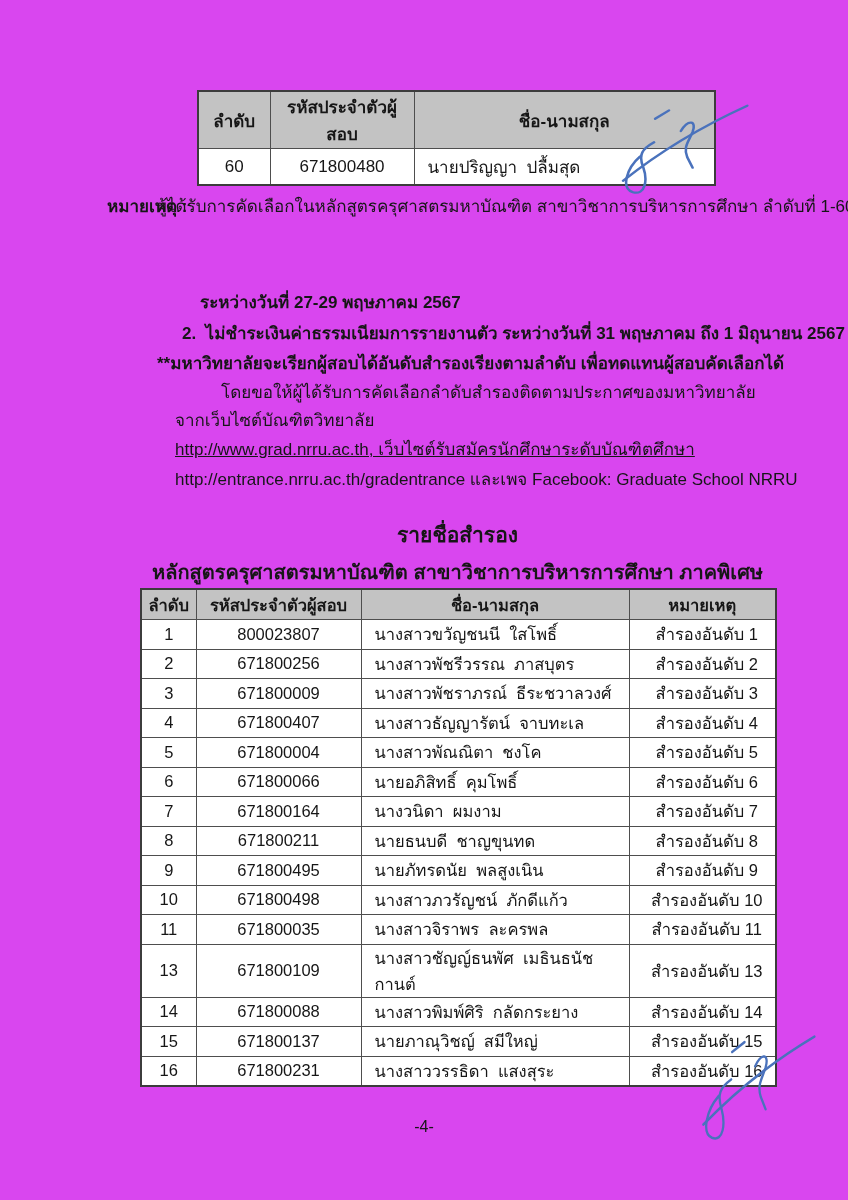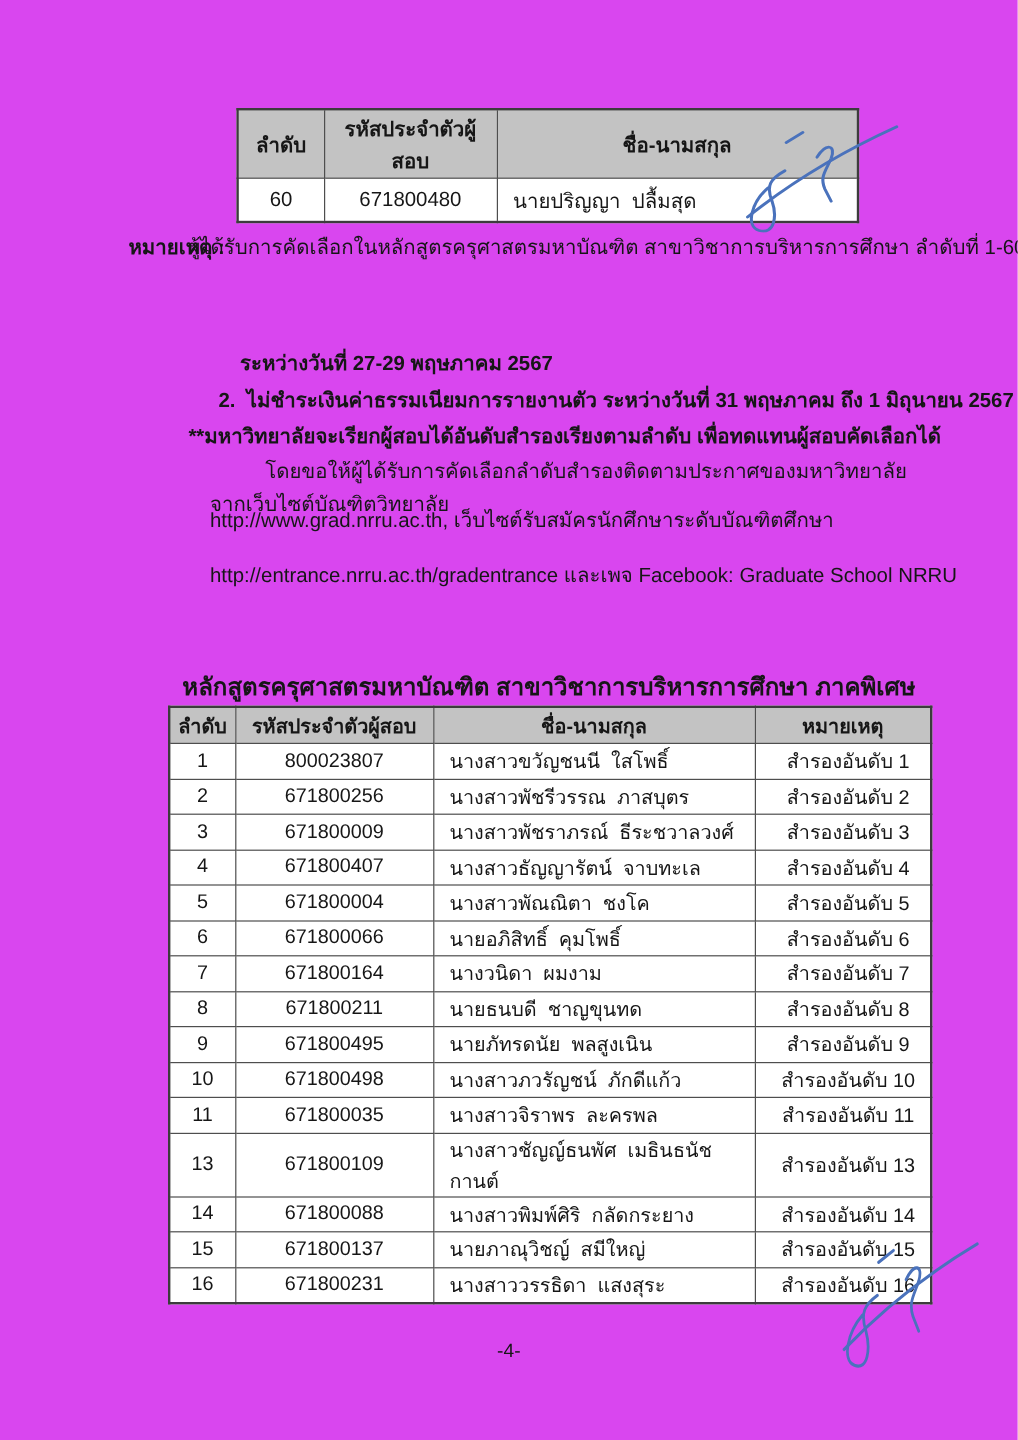--- a/index.html
+++ b/index.html
@@ -28,21 +28,21 @@
   .bold{font-weight:bold;}
   .notes-label{left:107px;top:195px;font-weight:bold;}
   .n-l1{left:157px;top:195px;}
   .n-l2{left:157px;top:227px;}
   .n-i1{left:182px;top:259px;}
   .n-i1b{left:200px;top:291px;}
   .n-i2{left:182px;top:322px;}
   .n-star{left:157px;top:352px;}
   .n-f1{left:189px;top:381px;margin-left:32px;}
   .n-f2{left:175px;top:409px;text-align:right;}
-  .n-u1{left:175px;top:422px;}
+  .n-u1{left:175px;top:438px;text-decoration:underline;}
   .n-u2{left:175px;top:468px;}
 
   
   .title{position:absolute;left:140px;top:518px;width:635px;text-align:center;
          font-size:21px;font-weight:bold;}
   .subtitle{position:absolute;left:60px;top:556px;width:795px;text-align:center;
          font-size:20px;font-weight:bold;}
   .footer{position:absolute;left:0;top:1118px;width:848px;text-align:center;font-size:16px;}
 
   
@@ -81,20 +81,21 @@
   <div class="note-line notes-label">หมายเหตุ :</div>
   <div class="note-line n-l1">ผู้ได้รับการคัดเลือกในหลักสูตรครุศาสตรมหาบัณฑิต สาขาวิชาการบริหารการศึกษา ลำดับที่ 1-60</div>
   <div class="note-line n-i1b bold">ระหว่างวันที่ 27-29 พฤษภาคม 2567</div>
   <div class="note-line n-i2 bold">2.  ไม่ชำระเงินค่าธรรมเนียมการรายงานตัว ระหว่างวันที่ 31 พฤษภาคม ถึง 1 มิถุนายน 2567</div>
   <div class="note-line n-star bold">**มหาวิทยาลัยจะเรียกผู้สอบได้อันดับสำรองเรียงตามลำดับ เพื่อทดแทนผู้สอบคัดเลือกได้</div>
   <div class="note-line n-f1">โดยขอให้ผู้ได้รับการคัดเลือกลำดับสำรองติดตามประกาศของมหาวิทยาลัย</div>
   <div class="note-line n-f2">จากเว็บไซต์บัณฑิตวิทยาลัย</div>
   <div class="note-line n-u1">http://www.grad.nrru.ac.th, เว็บไซต์รับสมัครนักศึกษาระดับบัณฑิตศึกษา</div>
   <div class="note-line n-u2">http://entrance.nrru.ac.th/gradentrance และเพจ Facebook: Graduate School NRRU</div>
 
+  <div class="title">รายชื่อสำรอง</div>
   <div class="subtitle">หลักสูตรครุศาสตรมหาบัณฑิต  สาขาวิชาการบริหารการศึกษา  ภาคพิเศษ</div>
 
   <table class="t2">
     <colgroup>
         <col style="width:55px">
         <col style="width:165px">
         <col style="width:268px">
         <col style="width:147px">
       </colgroup>
     <thead>

